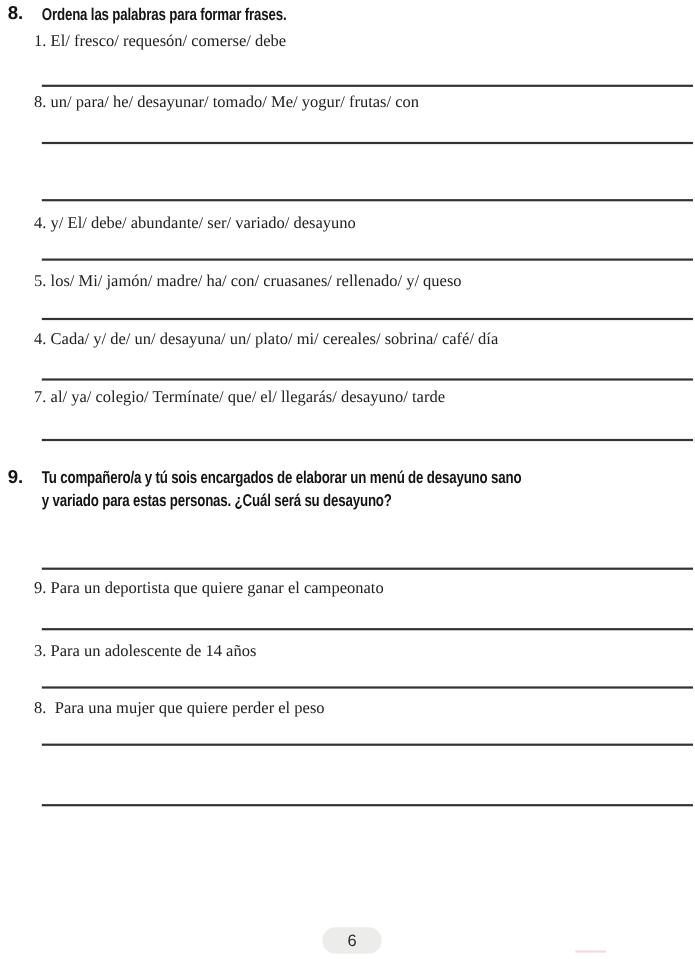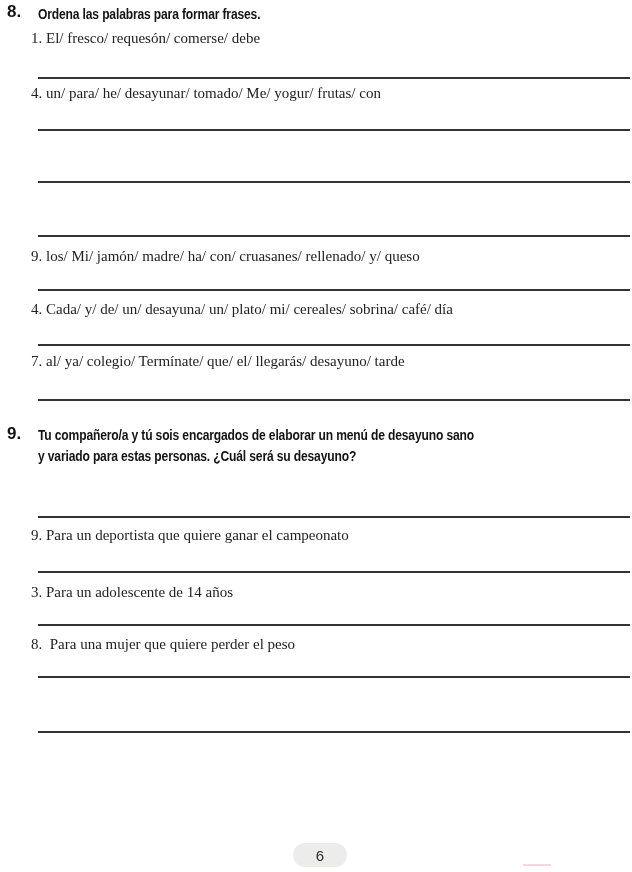--- a/index.html
+++ b/index.html
@@ -79,28 +79,29 @@
 <body>
 
 <div class="sheet">
 
   <span class="ex-num" style="top:2px">8.</span>
   <h2 class="ex-title" style="top:3px">Ordena las palabras para formar frases.</h2>
 
   <p class="prompt" style="top:26px">1. El/ fresco/ requesón/ comerse/ debe</p>
   <div class="answer-line" style="top:77px"></div>
 
-  <p class="prompt" style="top:81px">4. un/ para/ he/ desayunar/ tomado/ Me/ yogur/ frutas/ con</p>
+  <p class="prompt" style="top:81px">8. un/ para/ he/ desayunar/ tomado/ Me/ yogur/ frutas/ con</p>
   <div class="answer-line" style="top:129px"></div>
 
   <div class="answer-line" style="top:181px"></div>
 
+  <p class="prompt" style="top:191px">4. y/ El/ debe/ abundante/ ser/ variado/ desayuno</p>
   <div class="answer-line" style="top:235px"></div>
 
-  <p class="prompt" style="top:244px">9. los/ Mi/ jamón/ madre/ ha/ con/ cruasanes/ rellenado/ y/ queso</p>
+  <p class="prompt" style="top:244px">5. los/ Mi/ jamón/ madre/ ha/ con/ cruasanes/ rellenado/ y/ queso</p>
   <div class="answer-line" style="top:289px"></div>
 
   <p class="prompt" style="top:297px">4. Cada/ y/ de/ un/ desayuna/ un/ plato/ mi/ cereales/ sobrina/ café/ día</p>
   <div class="answer-line" style="top:344px"></div>
 
   <p class="prompt" style="top:349px">7. al/ ya/ colegio/ Termínate/ que/ el/ llegarás/ desayuno/ tarde</p>
   <div class="answer-line" style="top:399px"></div>
 
   <span class="ex-num" style="top:424px">9.</span>
   <h2 class="ex-title" style="top:424px">Tu compañero/a y tú sois encargados de elaborar un menú de desayuno sano</h2>

